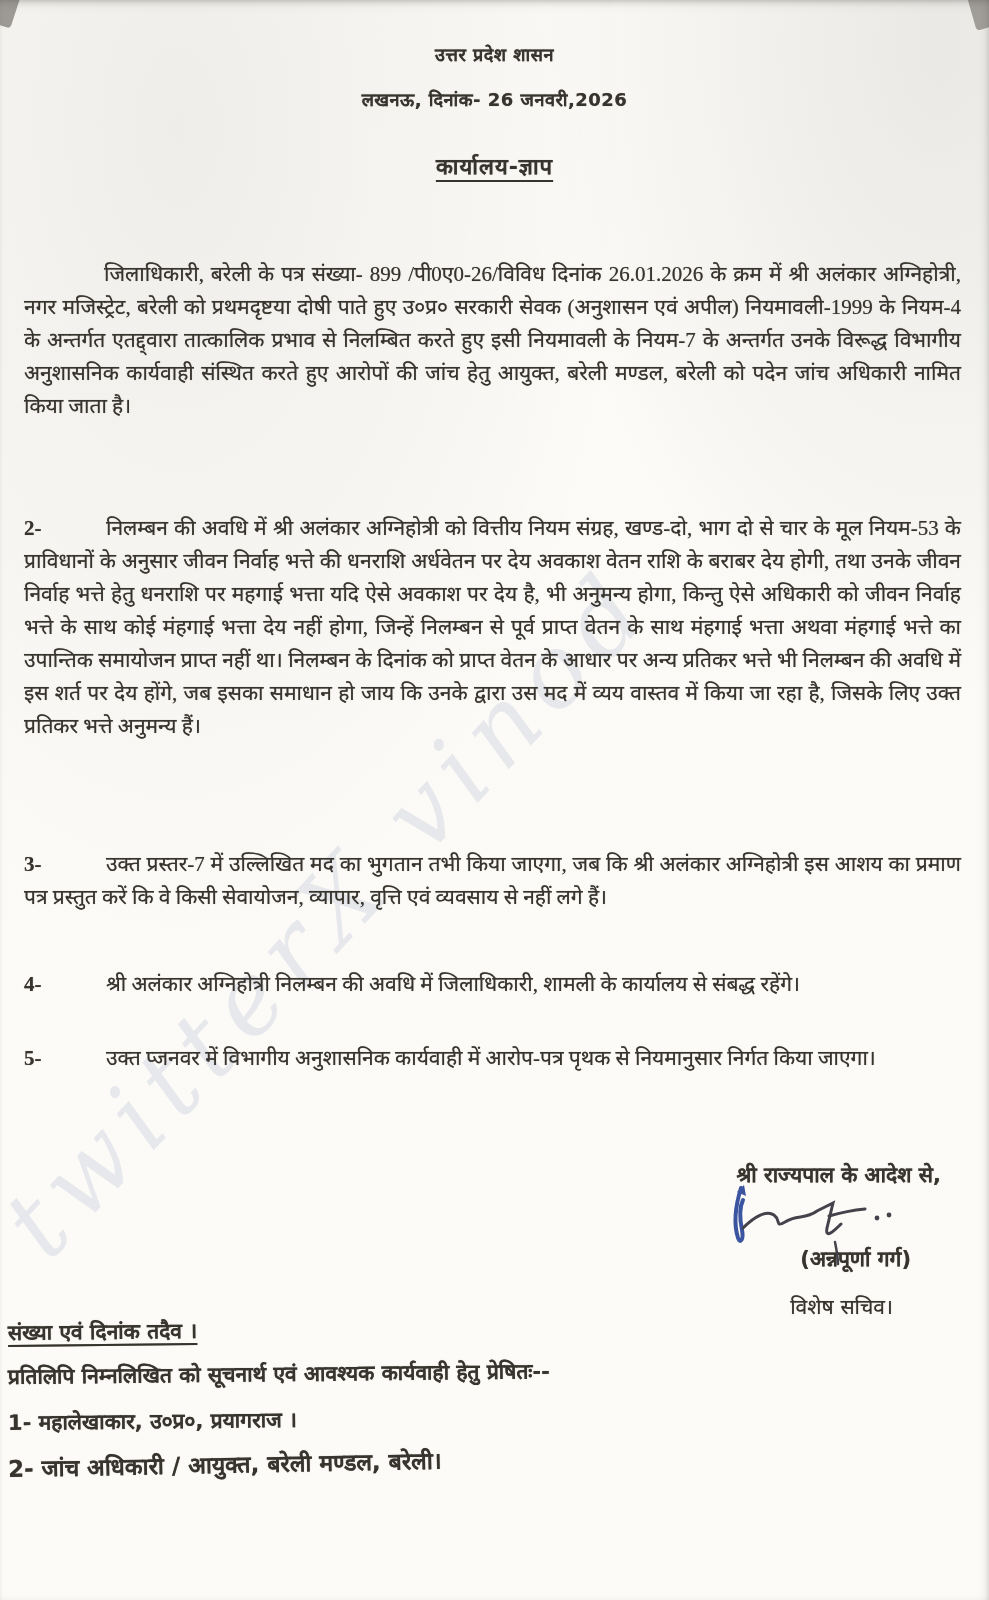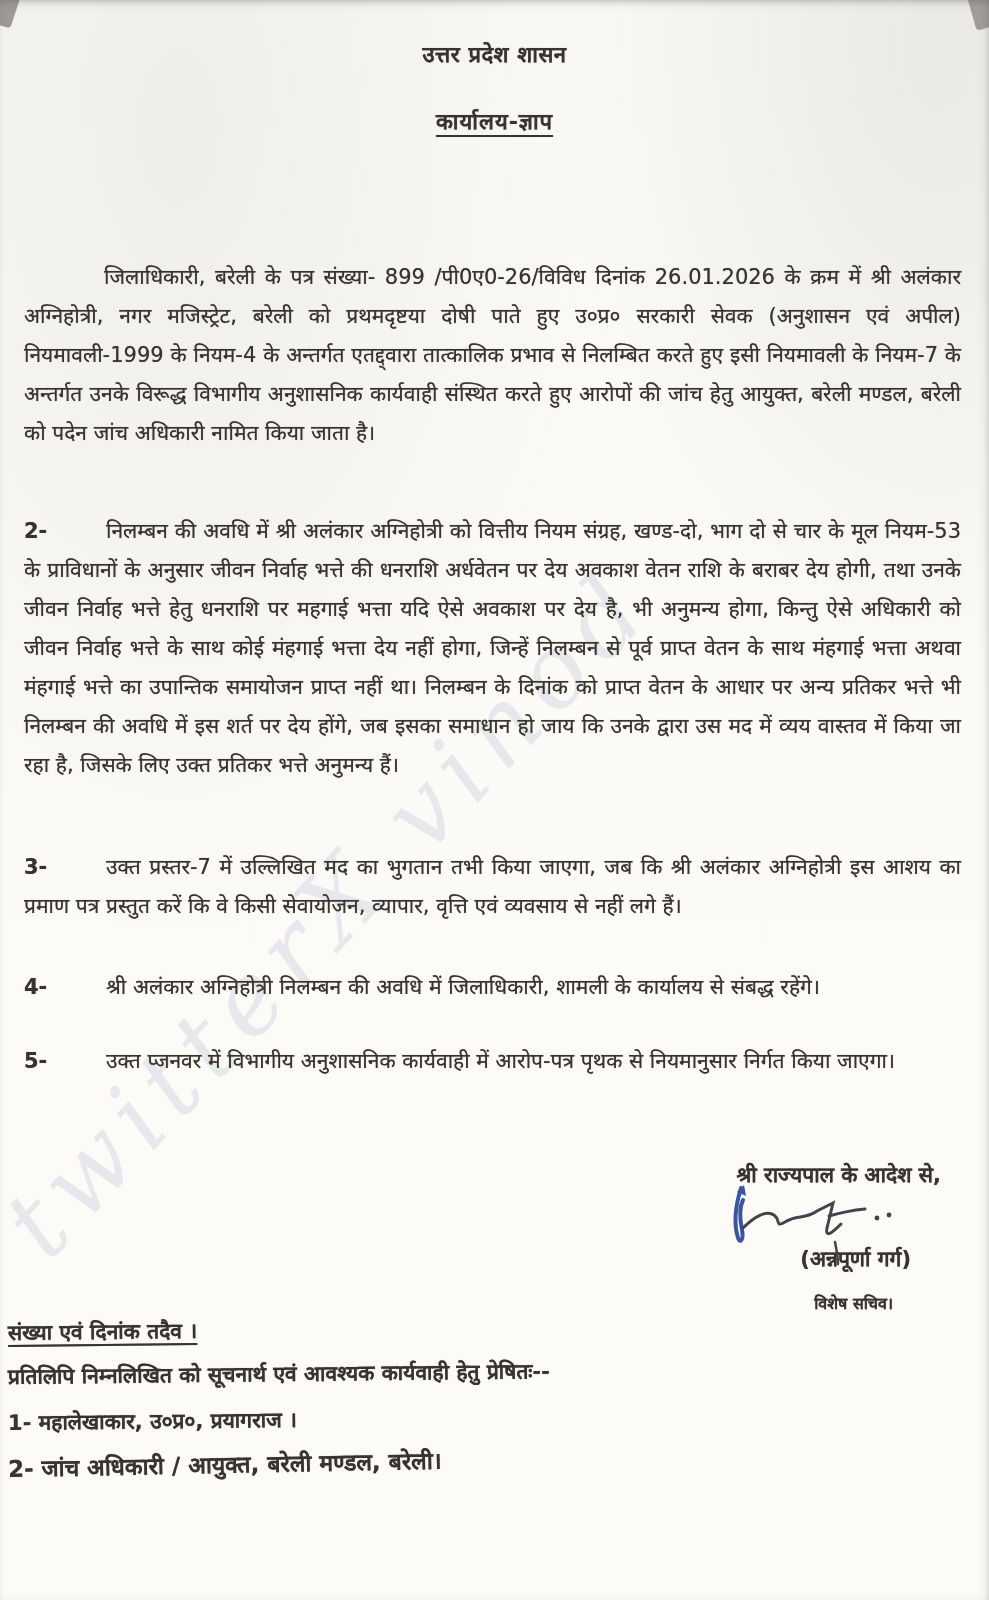--- a/index.html
+++ b/index.html
@@ -19,37 +19,37 @@
   .page::before{ 
     content:"";position:absolute;left:-6px;top:-8px;width:22px;height:34px;
     background:#55514b;transform:rotate(18deg);opacity:.55;border-radius:4px;
   }
   .page::after{ 
     content:"";position:absolute;right:-8px;top:-10px;width:26px;height:38px;
     background:#55514b;transform:rotate(-16deg);opacity:.5;border-radius:4px;
   }
   .ink{ text-shadow:0 0 0.7px rgba(55,50,44,0.65); }
   .header{position:absolute;top:42px;left:0;width:100%;text-align:center;}
-  .hline{font-size:22px;line-height:26px;margin-bottom:19px;font-weight:600;letter-spacing:0.5px;}
+  .hline{font-size:18px;line-height:26px;margin-bottom:19px;font-weight:600;letter-spacing:0.5px;}
   .memo-title{
     display:inline-block;font-size:22px;font-weight:700;
     text-decoration:underline;text-underline-offset:6px;text-decoration-thickness:2px;
     margin-top:18px;letter-spacing:1px;
   }
   .para{
     position:absolute;left:24px;right:28px;
-    font-size:21px;line-height:39px;text-align:justify;font-weight:500;
+    font-size:21px;line-height:33px;text-align:justify;font-weight:500;font-family:Liberation Serif, serif;
   }
   .para.first{text-indent:80px;}
   .pnum{display:inline-block;min-width:82px;font-weight:600;}
   .sig{position:absolute;top:1148px;right:40px;width:330px;height:210px;}
   .sig .byorder{position:absolute;top:12px;right:8px;font-size:21px;font-weight:600;white-space:nowrap;}
   .sig svg{position:absolute;top:34px;right:42px;z-index:2;}
   .sig .signer{position:absolute;top:96px;right:38px;font-size:21px;font-weight:600;white-space:nowrap;margin-left:20px;}
-  .sig .desig{position:absolute;top:144px;right:56px;font-size:16px;font-weight:700;white-space:nowrap;text-align:center;}
+  .sig .desig{position:absolute;top:144px;right:56px;font-size:21px;font-weight:400;white-space:nowrap;text-align:center;}
   .footer-line{position:absolute;left:8px;font-weight:600;transform:rotate(-0.6deg);transform-origin:left center;white-space:nowrap;}
   .ref{top:1318px;font-size:21px;text-decoration:underline;text-underline-offset:5px;text-decoration-thickness:2px;}
   .copy{top:1362px;font-size:21px;}
   .rcpt1{top:1408px;font-size:21px;}
   .rcpt2{top:1452px;font-size:23px;transform:rotate(-1.1deg);}
   .watermark{
     position:absolute;left:-20px;top:1200px;
     transform:rotate(-47deg);transform-origin:0 0;
     font-family:"DejaVu Serif", serif;font-style:italic;
     font-size:100px;letter-spacing:12px;white-space:nowrap;
@@ -60,20 +60,21 @@
 </head>
 <body>
 
 <div class="page">
 
   <div class="watermark">twitterX vinod</div>
 
   <div class="content">
     <div class="header">
       <div class="hline ink">उत्तर प्रदेश शासन</div>
+      <div class="hline ink">लखनऊ, दिनांक- 26 जनवरी,2026</div>
       <div class="memo-title ink">कार्यालय-ज्ञाप</div>
     </div>
 
     <div class="para first ink" style="top:258px">
       <span>जिलाधिकारी, बरेली के पत्र संख्या- 899 /पी0ए0-26/विविध दिनांक 26.01.2026 के क्रम में श्री अलंकार अग्निहोत्री, नगर मजिस्ट्रेट, बरेली को प्रथमदृष्टया दोषी पाते हुए उ०प्र० सरकारी सेवक (अनुशासन एवं अपील) नियमावली-1999 के नियम-4 के अन्तर्गत एतद्द्वारा तात्कालिक प्रभाव से निलम्बित करते हुए इसी नियमावली के नियम-7 के अन्तर्गत उनके विरूद्ध विभागीय अनुशासनिक कार्यवाही संस्थित करते हुए आरोपों की जांच हेतु आयुक्त, बरेली मण्डल, बरेली को पदेन जांच अधिकारी नामित किया जाता है।</span>
     </div>
 
     <div class="para ink" style="top:512px">
       <span class="pnum">2-</span><span>निलम्बन की अवधि में श्री अलंकार अग्निहोत्री को वित्तीय नियम संग्रह, खण्ड-दो, भाग दो से चार के मूल नियम-53 के प्राविधानों के अनुसार जीवन निर्वाह भत्ते की धनराशि अर्धवेतन पर देय अवकाश वेतन राशि के बराबर देय होगी, तथा उनके जीवन निर्वाह भत्ते हेतु धनराशि पर महगाई भत्ता यदि ऐसे अवकाश पर देय है, भी अनुमन्य होगा, किन्तु ऐसे अधिकारी को जीवन निर्वाह भत्ते के साथ कोई मंहगाई भत्ता देय नहीं होगा, जिन्हें निलम्बन से पूर्व प्राप्त वेतन के साथ मंहगाई भत्ता अथवा मंहगाई भत्ते का उपान्तिक समायोजन प्राप्त नहीं था। निलम्बन के दिनांक को प्राप्त वेतन के आधार पर अन्य प्रतिकर भत्ते भी निलम्बन की अवधि में इस शर्त पर देय होंगे, जब इसका समाधान हो जाय कि उनके द्वारा उस मद में व्यय वास्तव में किया जा रहा है, जिसके लिए उक्त प्रतिकर भत्ते अनुमन्य हैं।</span>
     </div>

